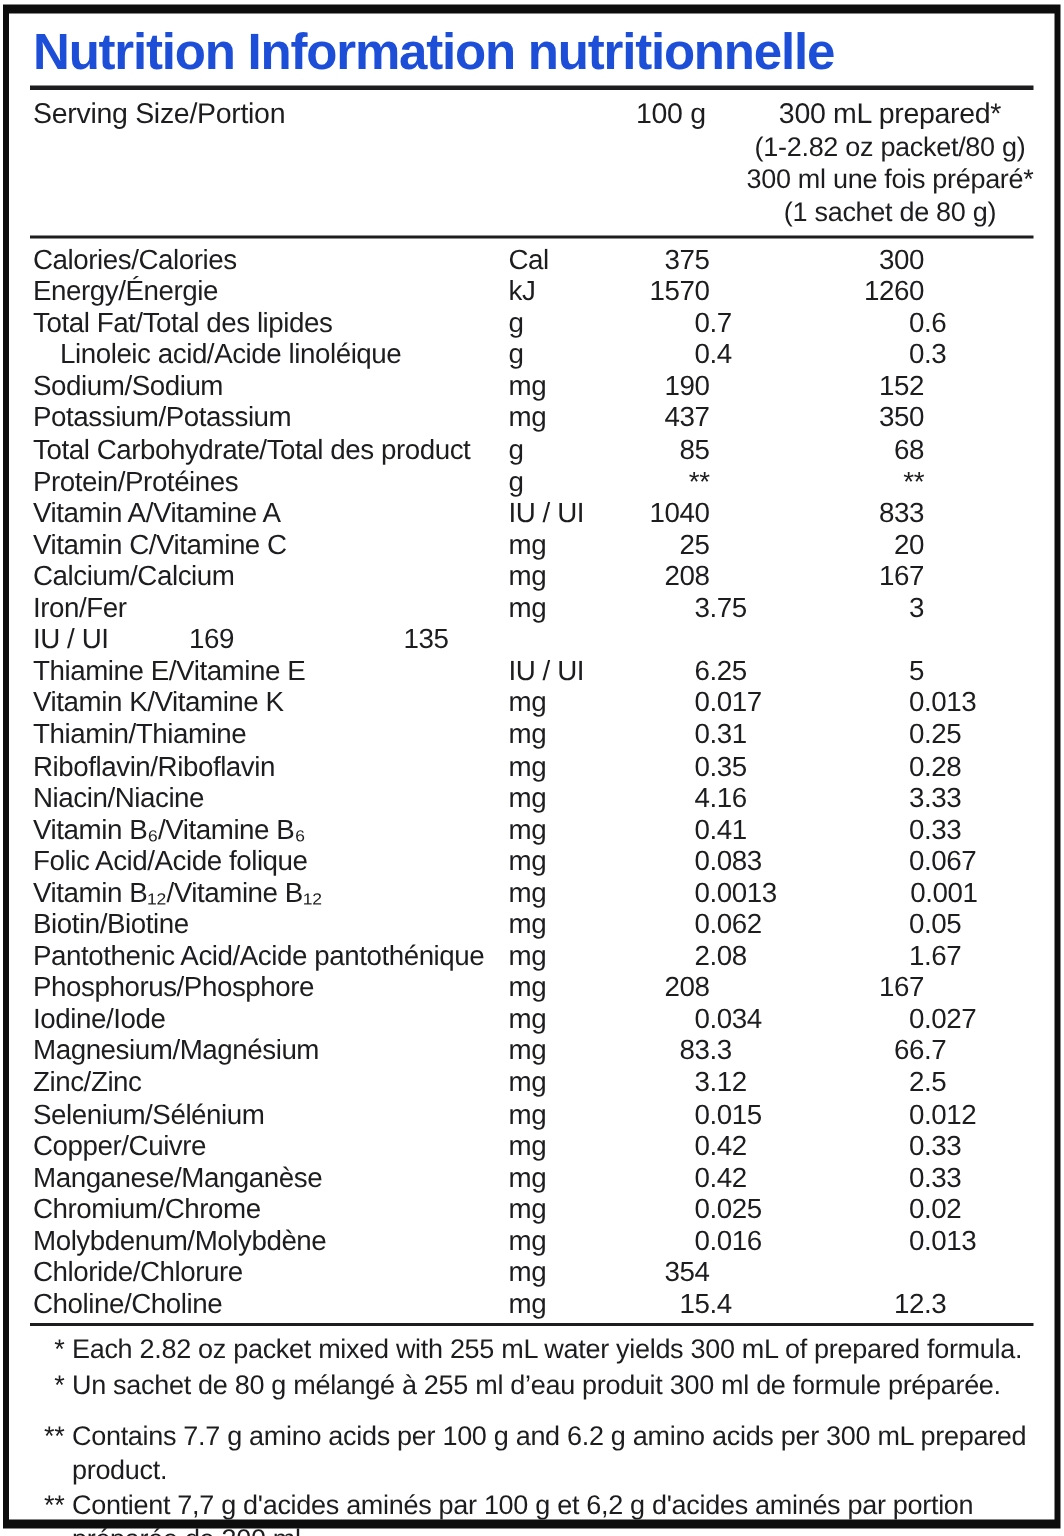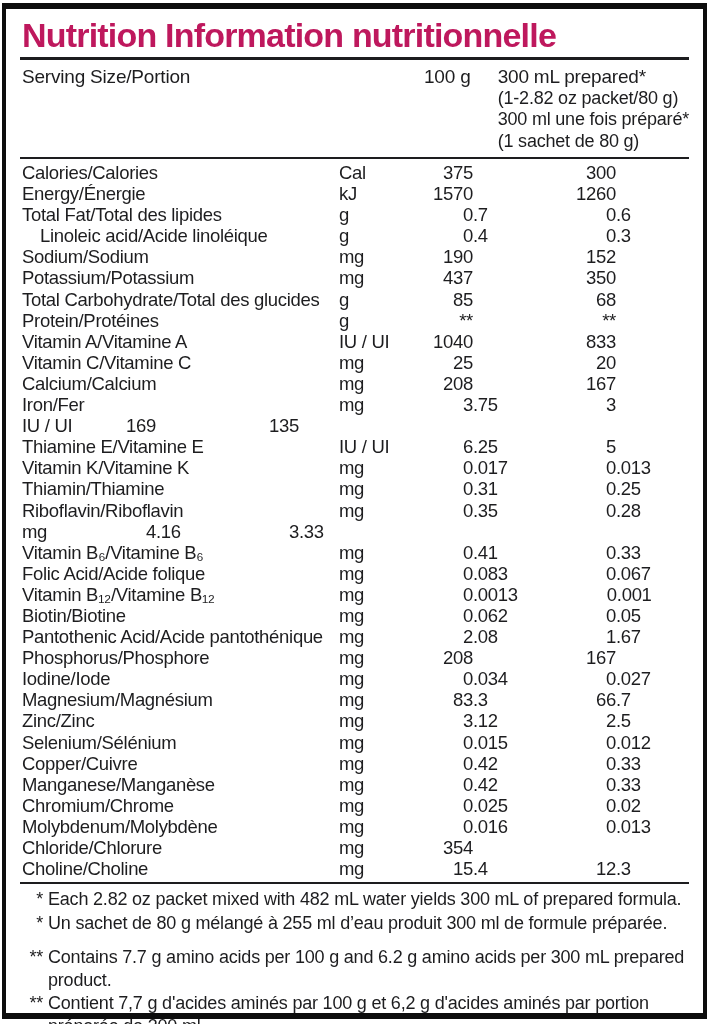--- a/index.html
+++ b/index.html
@@ -19,40 +19,40 @@
     border-top:6px solid #0d0d0d;
     border-bottom:6px solid #0d0d0d;
   }
   .title{
     padding:6px 14px 0 16px;
     font-size:34px;
     font-weight:bold;
     letter-spacing:-0.8px;
     white-space:nowrap;
     line-height:40px;
-    color:#be185d;
+    color:#1d4ed8;
   }
   .rule{height:2px;background:#1d1d1f;margin:0 14px;}
   .title-rule{height:3px;margin-top:2px;}
   
   .serving{
     position:relative;
     display:flex;
     padding:6px 14px 5px 16px;
     font-size:19px;
     letter-spacing:-0.2px;
     line-height:21px;
     gap:35px;
   }
   .s-name{flex:1;}
   .s-100{
     position:absolute;left:418px;top:6px;width:96px;
     text-align:left;
   }
-  .s-right{text-align:left;font-size:18px;line-height:21.5px;}
+  .s-right{text-align:center;font-size:18px;line-height:21.5px;}
   .s-right .first{font-size:19px;}
   
   .ntable{padding:3px 22px 3px 16px;}
   .trow{display:flex;font-size:18.5px;letter-spacing:-0.3px;line-height:21.1px;}
   .c-name{flex:0 0 317px;box-sizing:border-box;white-space:nowrap;}
   .trow.indent .c-name{padding-left:18px;}
   .c-unit{flex:0 0 92px;}
   .c-v1,.c-v2{display:flex;}
   .c-v1{flex:0 0 86px;}
   .c-v1 .vint{flex:0 0 42px;text-align:right;}
@@ -153,21 +153,21 @@
         <div class="c-v1">
           <span class="vint">437</span>
           <span class="vfrac"></span>
         </div>
         <div class="c-v2">
           <span class="vint">350</span>
           <span class="vfrac"></span>
         </div>
       </div>
       <div class="trow">
-        <div class="c-name">Total Carbohydrate/Total des glucides</div>
+        <div class="c-name">Total Carbohydrate/Total des product</div>
         <div class="c-unit">g</div>
         <div class="c-v1">
           <span class="vint">85</span>
           <span class="vfrac"></span>
         </div>
         <div class="c-v2">
           <span class="vint">68</span>
           <span class="vfrac"></span>
         </div>
       </div>
@@ -284,20 +284,21 @@
         <div class="c-v1">
           <span class="vint">0</span>
           <span class="vfrac">.35</span>
         </div>
         <div class="c-v2">
           <span class="vint">0</span>
           <span class="vfrac">.28</span>
         </div>
       </div>
       <div class="trow">
+        <div class="c-name">Niacin/Niacine</div>
         <div class="c-unit">mg</div>
         <div class="c-v1">
           <span class="vint">4</span>
           <span class="vfrac">.16</span>
         </div>
         <div class="c-v2">
           <span class="vint">3</span>
           <span class="vfrac">.33</span>
         </div>
       </div>
@@ -488,21 +489,21 @@
           <span class="vint">12</span>
           <span class="vfrac">.3</span>
         </div>
       </div>
     </div>
 
   <div class="rule"></div>
   <div class="footnotes">
       <div class="fn">
         <div class="f-marker">*</div>
-        <div class="f-text">Each 2.82 oz packet mixed with 482 mL water yields 300 mL of prepared formula.</div>
+        <div class="f-text">Each 2.82 oz packet mixed with 255 mL water yields 300 mL of prepared formula.</div>
       </div>
       <div class="fn">
         <div class="f-marker">*</div>
         <div class="f-text">Un sachet de 80 g mélangé à 255 ml d’eau produit 300 ml de formule préparée.</div>
       </div>
       <div class="fn gap">
         <div class="f-marker">**</div>
         <div class="f-text">Contains 7.7 g amino acids per 100 g and 6.2 g amino acids per 300 mL prepared product.</div>
       </div>
       <div class="fn">

